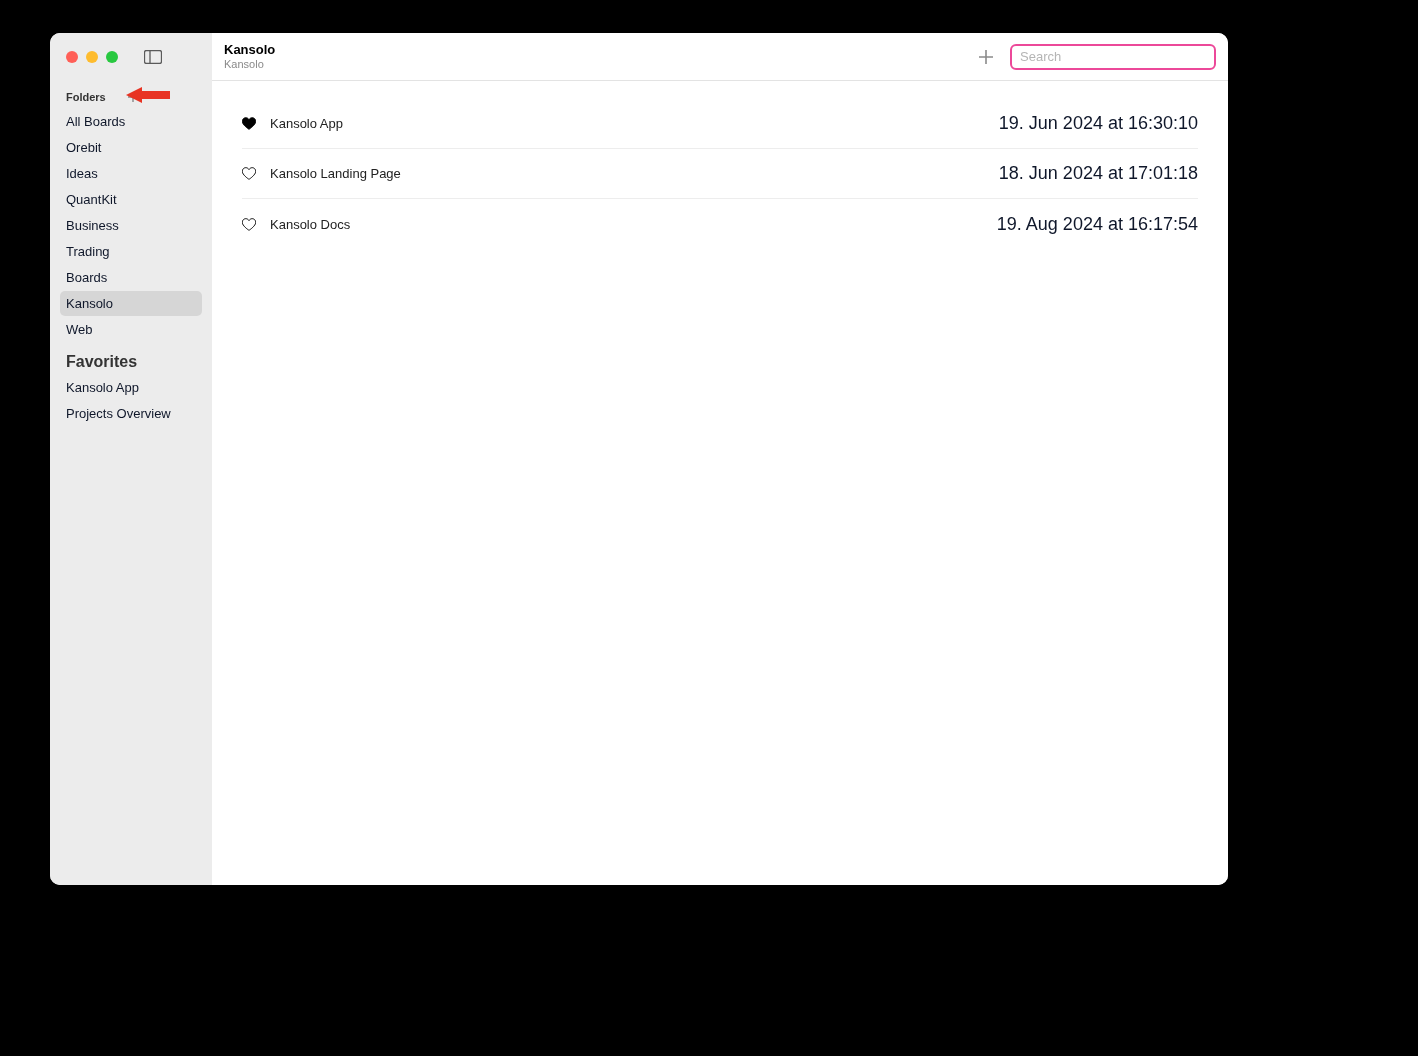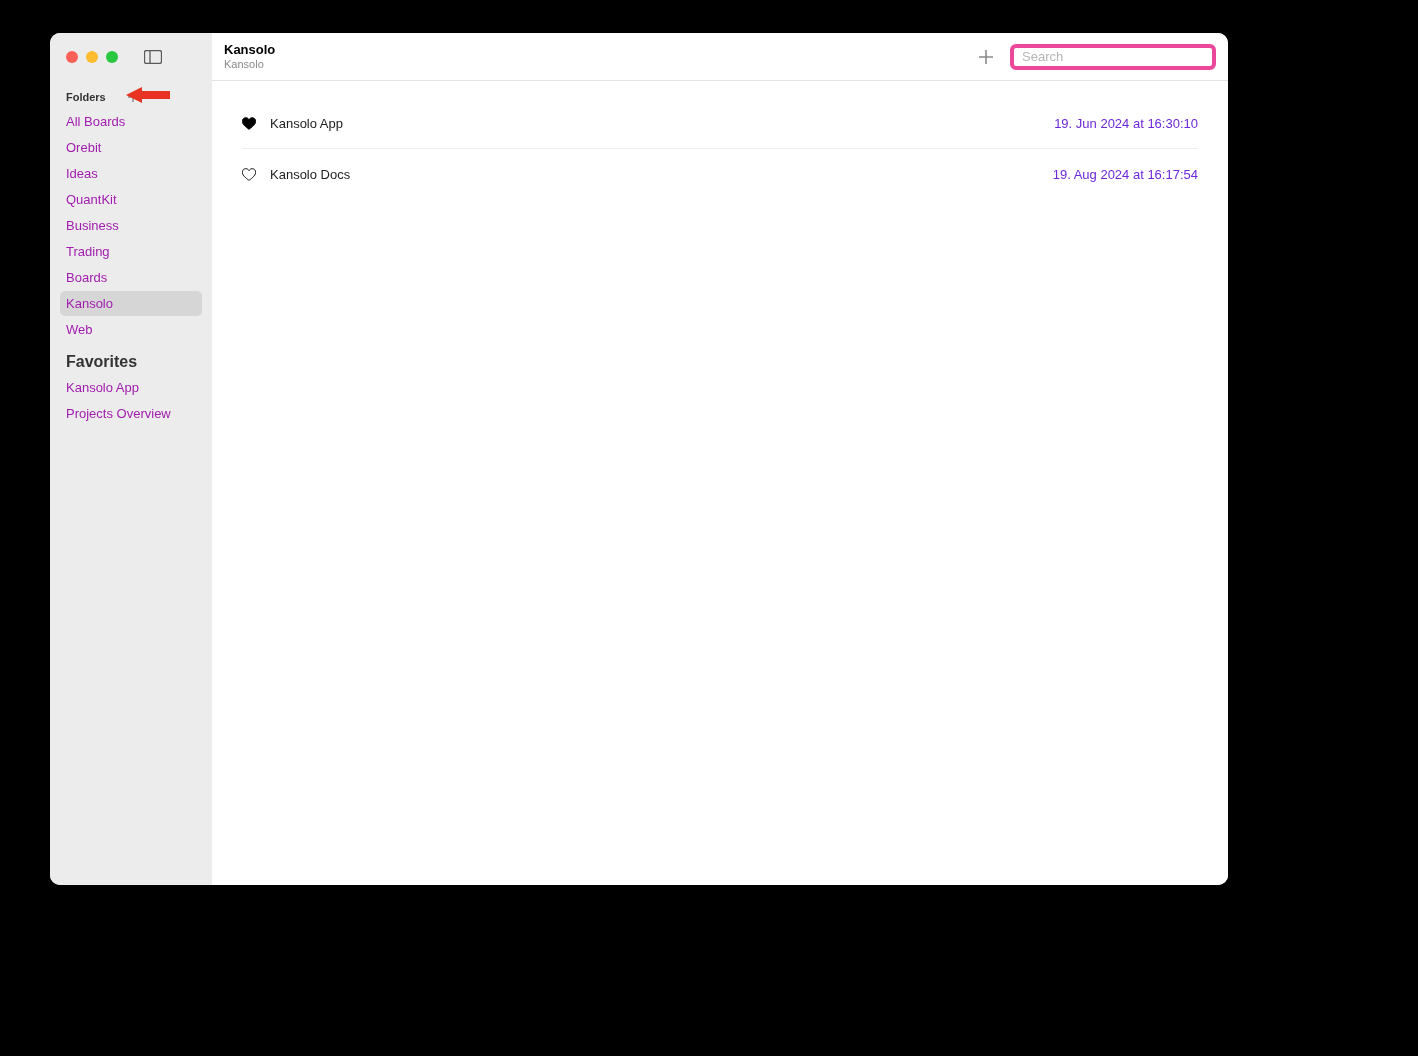--- a/index.html
+++ b/index.html
@@ -73,21 +73,21 @@
       font-weight: 600;
       color: #333;
     }
     .section-header .plus {
       color: #888;
       font-size: 12px;
       display:flex;
     }
     .sidebar-item {
       font-size: 13px;
-      color: #a21caf;
+      color: #0f172a;
       padding: 5px 6px;
       border-radius: 5px;
       margin-bottom: 1px;
       cursor: default;
     }
     .sidebar-item.selected {
       background: #d6d6d6;
     }
     .favorites-header {
       font-size: 16px;
@@ -131,21 +131,21 @@
     .add-btn {
       color: #8a8a8a;
       font-size: 18px;
       display:flex;
       align-items:center;
       padding: 4px;
     }
     .search {
       width: 206px;
       height: 26px;
-      border: 4px solid #ec4899;
+      border: 2px solid #ec4899;
       border-radius: 6px;
       padding: 0 8px;
       font-size: 13px;
       color: #333;
       background: #fff;
     }
     .search::placeholder {
       color: #b5b5b5;
     }
     .list {
@@ -169,22 +169,22 @@
       align-items: center;
       justify-content: center;
       flex-shrink:0;
     }
     .row-title {
       font-size: 13px;
       color: #222;
     }
     .row-date {
       margin-left: auto;
-      font-size: 13px;
-      color: #6d28d9;
+      font-size: 18px;
+      color: #0f172a;
     }
     .arrow-annotation {
       position: absolute;
       left: 126px;
       top: 85px;
       pointer-events: none;
     }
   </style>
 </head>
 <body>
@@ -266,20 +266,29 @@
           </span>
           <span class="row-title">Kansolo App</span>
           <span class="row-date">19. Jun 2024 at 16:30:10</span>
         </div>
         <div class="list-row">
           <span class="heart">
             <svg width="14" height="13" viewBox="0 0 24 22">
               <path d="M12 21s-8.5-5.4-11-11.2C-0.7 5.2 2.4 1 6.5 1 9 1 11 2.6 12 4.2 13 2.6 15 1 17.5 1 21.6 1 24.7 5.2 23 9.8 20.5 15.6 12 21 12 21z" fill="none" stroke="#000" stroke-width="1.6"></path>
             </svg>
           </span>
+          <span class="row-title">Kansolo Landing Page</span>
+          <span class="row-date">18. Jun 2024 at 17:01:18</span>
+        </div>
+        <div class="list-row">
+          <span class="heart">
+            <svg width="14" height="13" viewBox="0 0 24 22">
+              <path d="M12 21s-8.5-5.4-11-11.2C-0.7 5.2 2.4 1 6.5 1 9 1 11 2.6 12 4.2 13 2.6 15 1 17.5 1 21.6 1 24.7 5.2 23 9.8 20.5 15.6 12 21 12 21z" fill="none" stroke="#000" stroke-width="1.6"></path>
+            </svg>
+          </span>
           <span class="row-title">Kansolo Docs</span>
           <span class="row-date">19. Aug 2024 at 16:17:54</span>
         </div>
       </div>
   </div>
 
 </div>
 
 <svg class="arrow-annotation" width="45" height="20" viewBox="0 0 45 20">
   <polygon points="0,10 16,2 16,6 44,6 44,14 16,14 16,18" fill="#e83323"></polygon>

